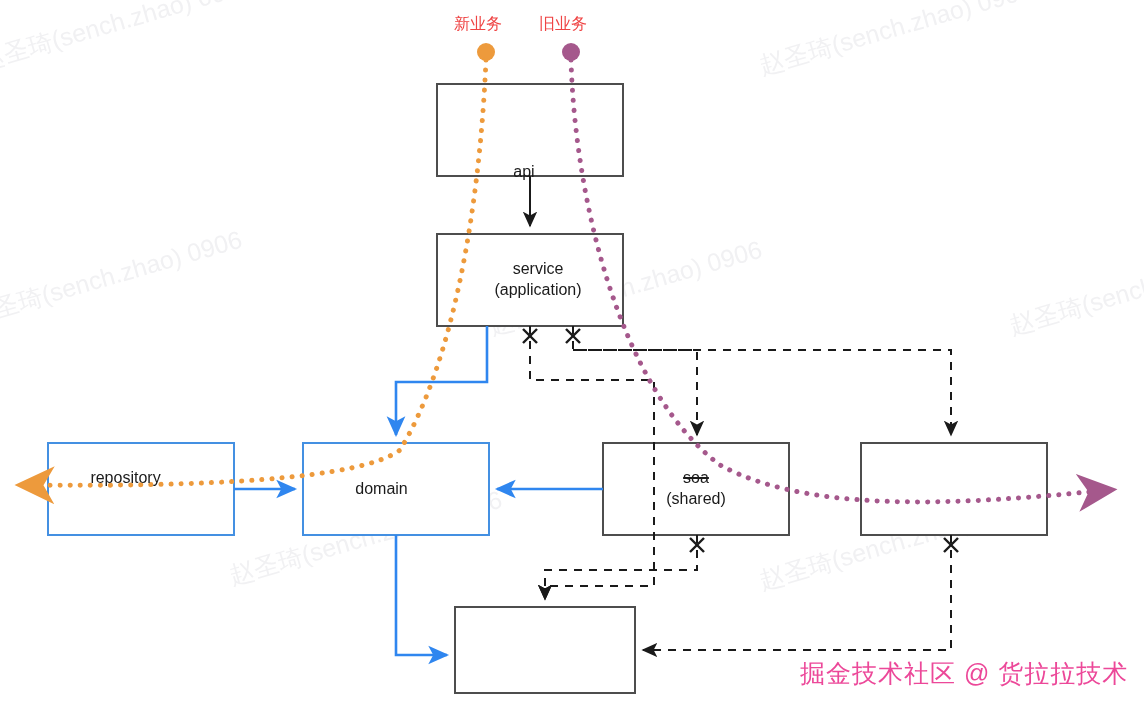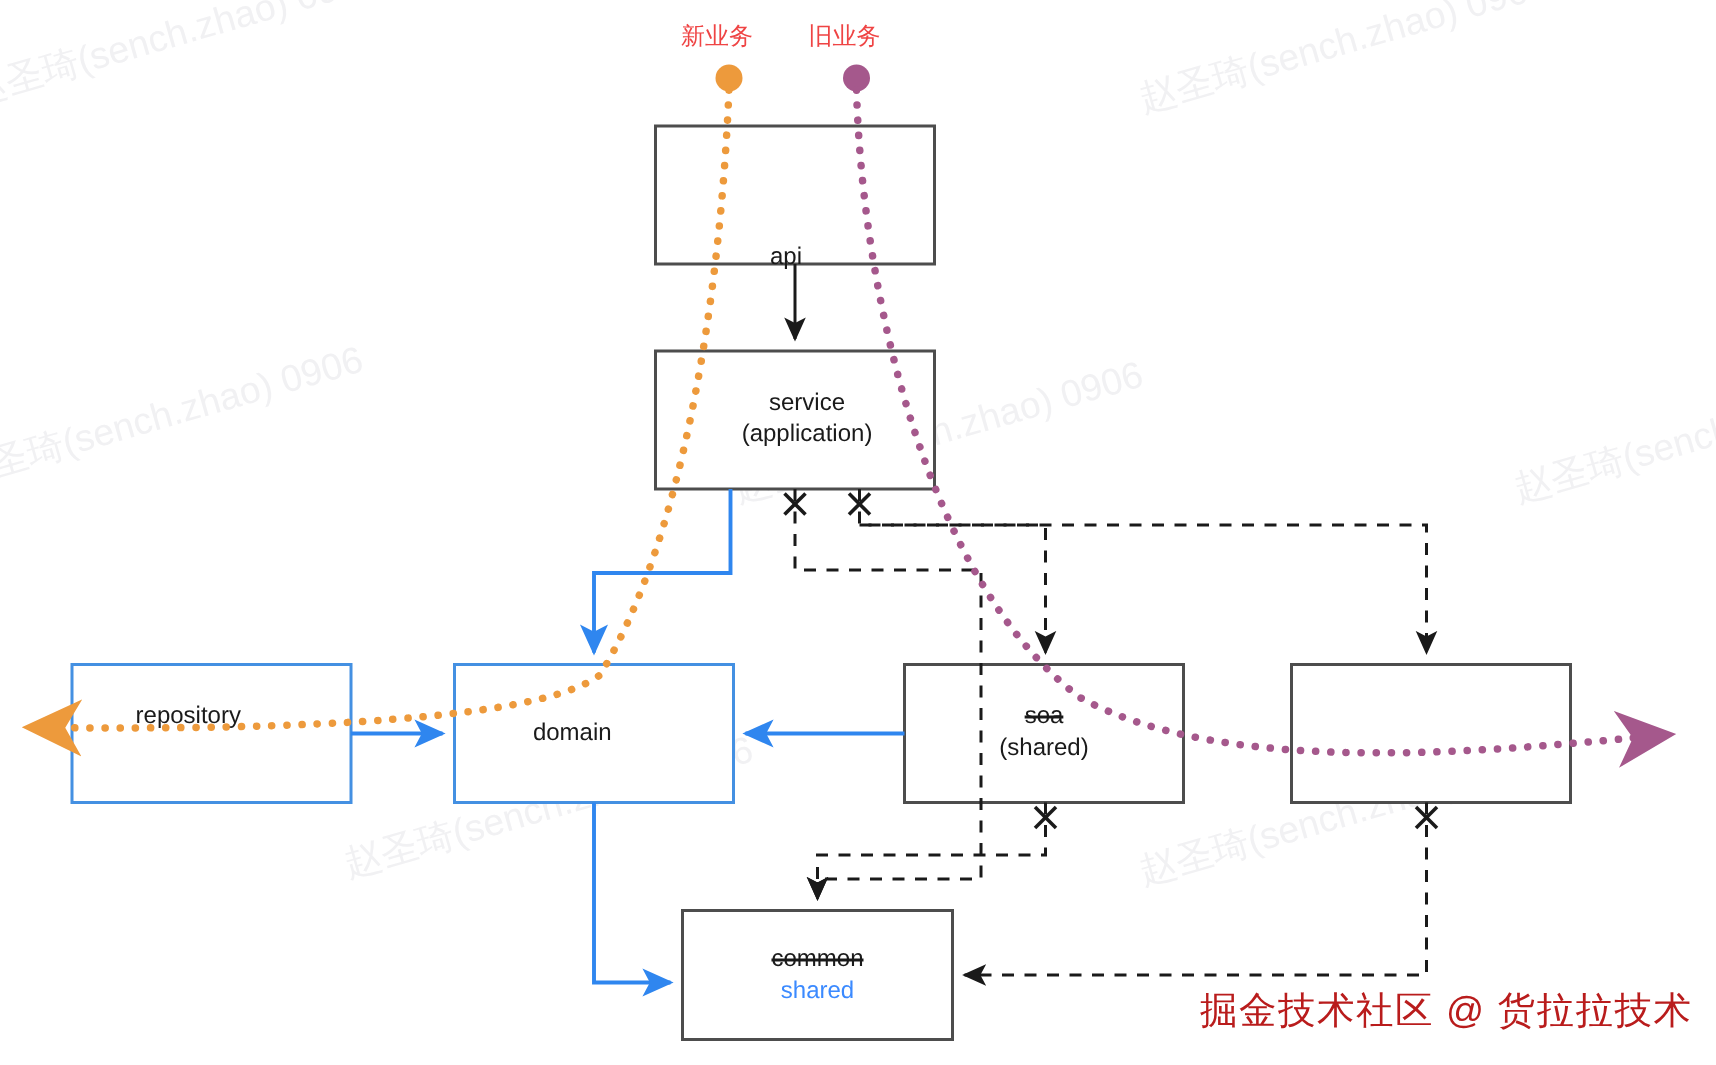--- a/index.html
+++ b/index.html
@@ -33,21 +33,21 @@
     transform: rotate(-16deg);
     transform-origin: left center;
     pointer-events: none;
     user-select: none;
   }
   .brand-wm {
     position: absolute;
     left: 800px;
     top: 657px;
     font-size: 25px;
-    color: #b91c1c;
+    color: #ec4899;
     letter-spacing: 1px;
     white-space: nowrap;
     font-family: "Liberation Sans", sans-serif;
   }
   .node-label {
     position: absolute;
     text-align: center;
     font-size: 16px;
     color: #1a1a1a;
     line-height: 21px;
@@ -203,20 +203,16 @@
   <div class="node-label" style="left:303px; top:478px; width:157px;">
     <div>domain</div>
   </div>
 
   <div class="node-label" style="left:603px; top:467px; width:186px;">
     <div class="strike">soa</div>
     <div>(shared)</div>
   </div>
 
 
-  <div class="node-label" style="left:455px; top:629px; width:180px;">
-    <div class="strike">common</div>
-    <div class="blue-text">shared</div>
-  </div>
 
   <div class="brand-wm">掘金技术社区 @ 货拉拉技术</div>
 
 </div>
 
 </body></html>

